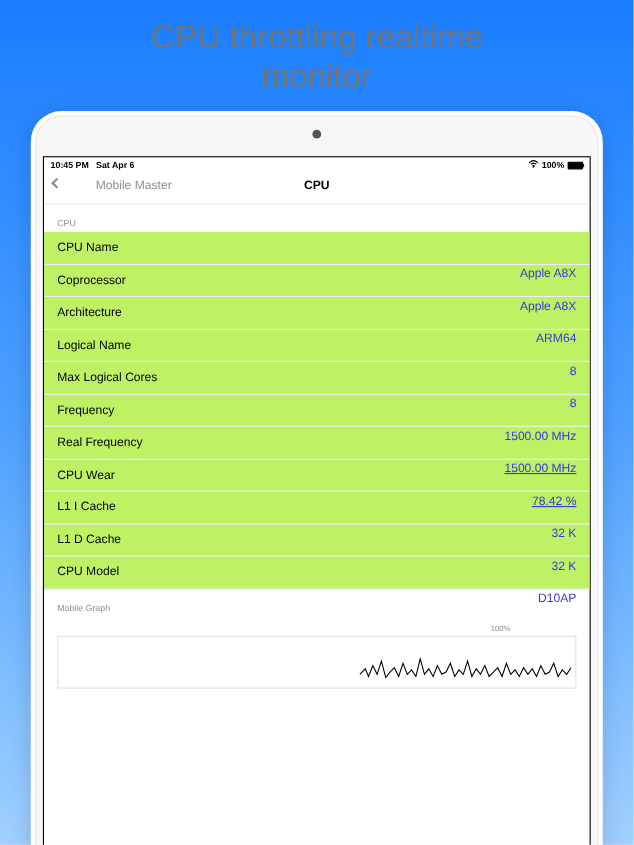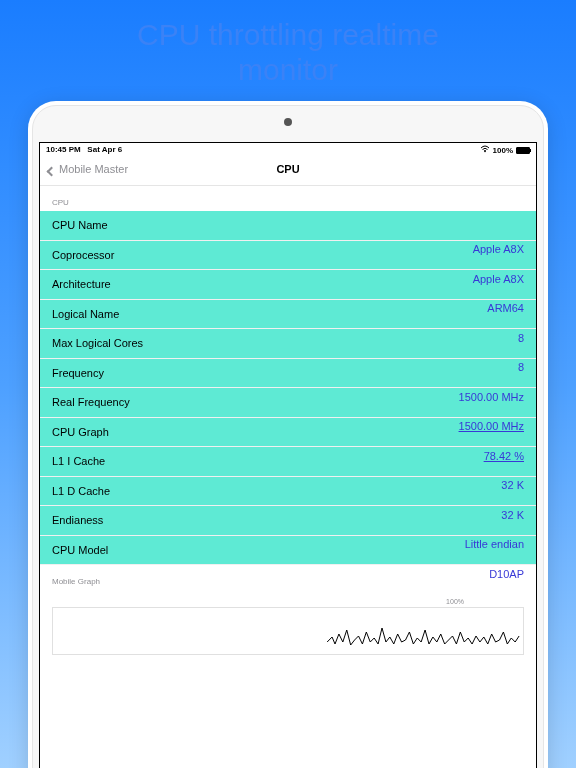--- a/index.html
+++ b/index.html
@@ -3,21 +3,21 @@
 <meta charset="utf-8">
 <style>
   * { box-sizing: border-box; margin: 0; padding: 0; }
   html, body { width: 576px; height: 768px; overflow: hidden; }
   body {
     font-family: -apple-system, "Helvetica Neue", Arial, sans-serif;
     background: linear-gradient(to bottom, #1a7dff 0%, #4da0ff 50%, #a0d0ff 100%);
   }
   .promo-title {
     text-align: center;
-    color: #3b82f6;
+    color: #737373;
     font-size: 30px;
     font-weight: 300;
     padding: 18px 0 14px;
     line-height: 1.15;
   }
   .tablet-frame {
     width: 520px;
     margin: 0 auto;
     background: #fff;
     border-radius: 28px 28px 0 0;
@@ -38,52 +38,52 @@
     background: #fff;
     border: 1px solid #000;
     margin: 0 6px;
     height: 632px;
     overflow: hidden;
     display: flex;
     flex-direction: column;
   }
   .status-bar {
     display: flex; justify-content: space-between;
-    align-items: flex-start;
+    align-items: center;
     font-size: 8px; padding: 2px 6px;
     font-weight: 600;
   }
   .status-right { display: flex; align-items: center; gap: 3px; }
   .nav-bar {
     display: flex; align-items: center;
     padding: 6px 8px 10px;
     border-bottom: 1px solid #e5e5e5;
     position: relative;
   }
   .back-btn {
-    display: flex; align-items: flex-end;
-    color: #8e8e93; font-size: 11px;
+    display: flex; align-items: flex-start;
+    color: #8e8e93; font-size: 11px; gap: 28px;
   }
   .chevron-left {
     width: 7px; height: 7px;
     border-left: 2px solid #8e8e93;
     border-bottom: 2px solid #8e8e93;
     transform: rotate(45deg);
     margin-right: 4px;
   }
   .nav-title {
     position: absolute; left: 0; right: 0;
     text-align: center; font-size: 11px; font-weight: 600;
     pointer-events: none;
   }
   .section-header {
     font-size: 8px; color: #8e8e93;
     padding: 12px 12px 4px;
   }
-  .list { background: #5eead4; }
+  .list { background: #bef264; }
   .row {
     display: flex; justify-content: space-between;
     align-items: center;
     padding: 0 12px;
     height: 29.5px;
     font-size: 11px;
     border-bottom: 1px solid #f0f0f0;
   }
   .row .label { color: #000; }
   .row .value { color: #3838d6; margin-top: 48px; }
@@ -176,34 +176,30 @@
           </div>
           <div class="row">
             <span class="label">Frequency</span>
             <span class="value">1500.00 MHz</span>
           </div>
           <div class="row">
             <span class="label">Real Frequency</span>
             <span class="value underline">1500.00 MHz</span>
           </div>
           <div class="row">
-            <span class="label">CPU Graph</span>
+            <span class="label">CPU Wear</span>
             <span class="value underline">78.42 %</span>
           </div>
           <div class="row">
             <span class="label">L1 I Cache</span>
             <span class="value">32 K</span>
           </div>
           <div class="row">
             <span class="label">L1 D Cache</span>
             <span class="value">32 K</span>
-          </div>
-          <div class="row">
-            <span class="label">Endianess</span>
-            <span class="value">Little endian</span>
           </div>
           <div class="row">
             <span class="label">CPU Model</span>
             <span class="value">D10AP</span>
           </div>
         </div>
 
       <div class="section-header">Mobile Graph</div>
       <div class="graph-area">
         <div class="graph-label">100%</div>

